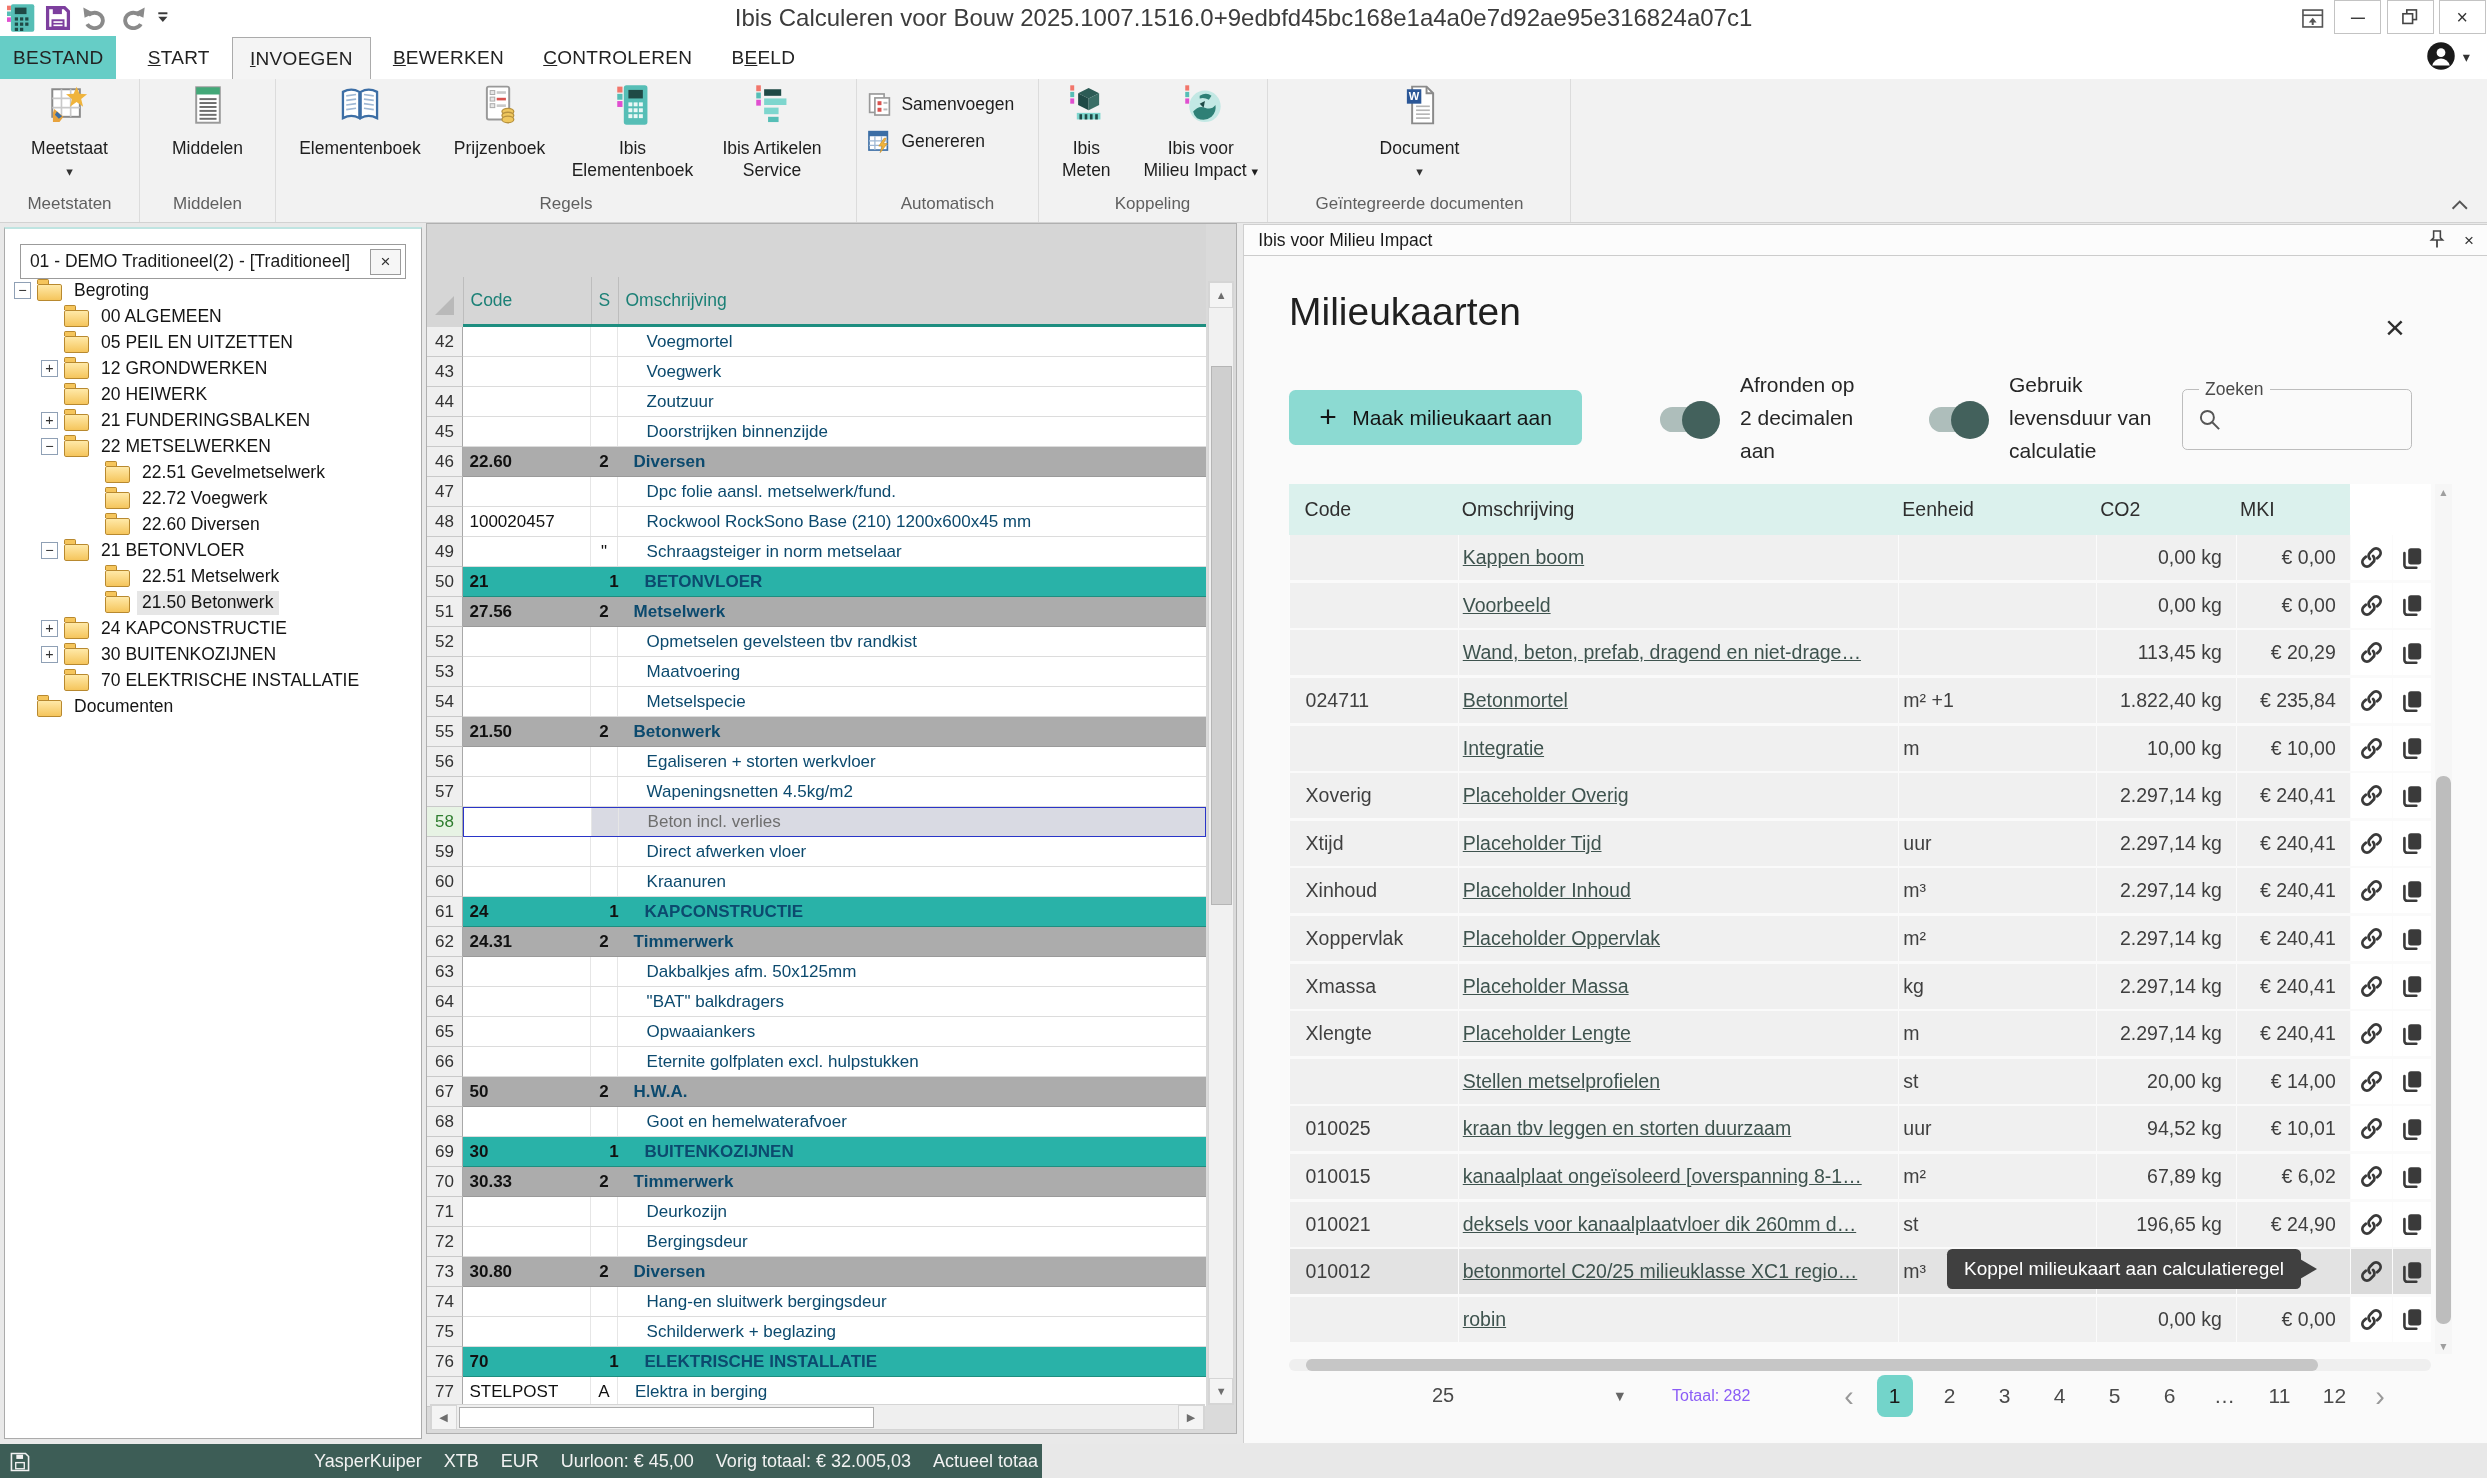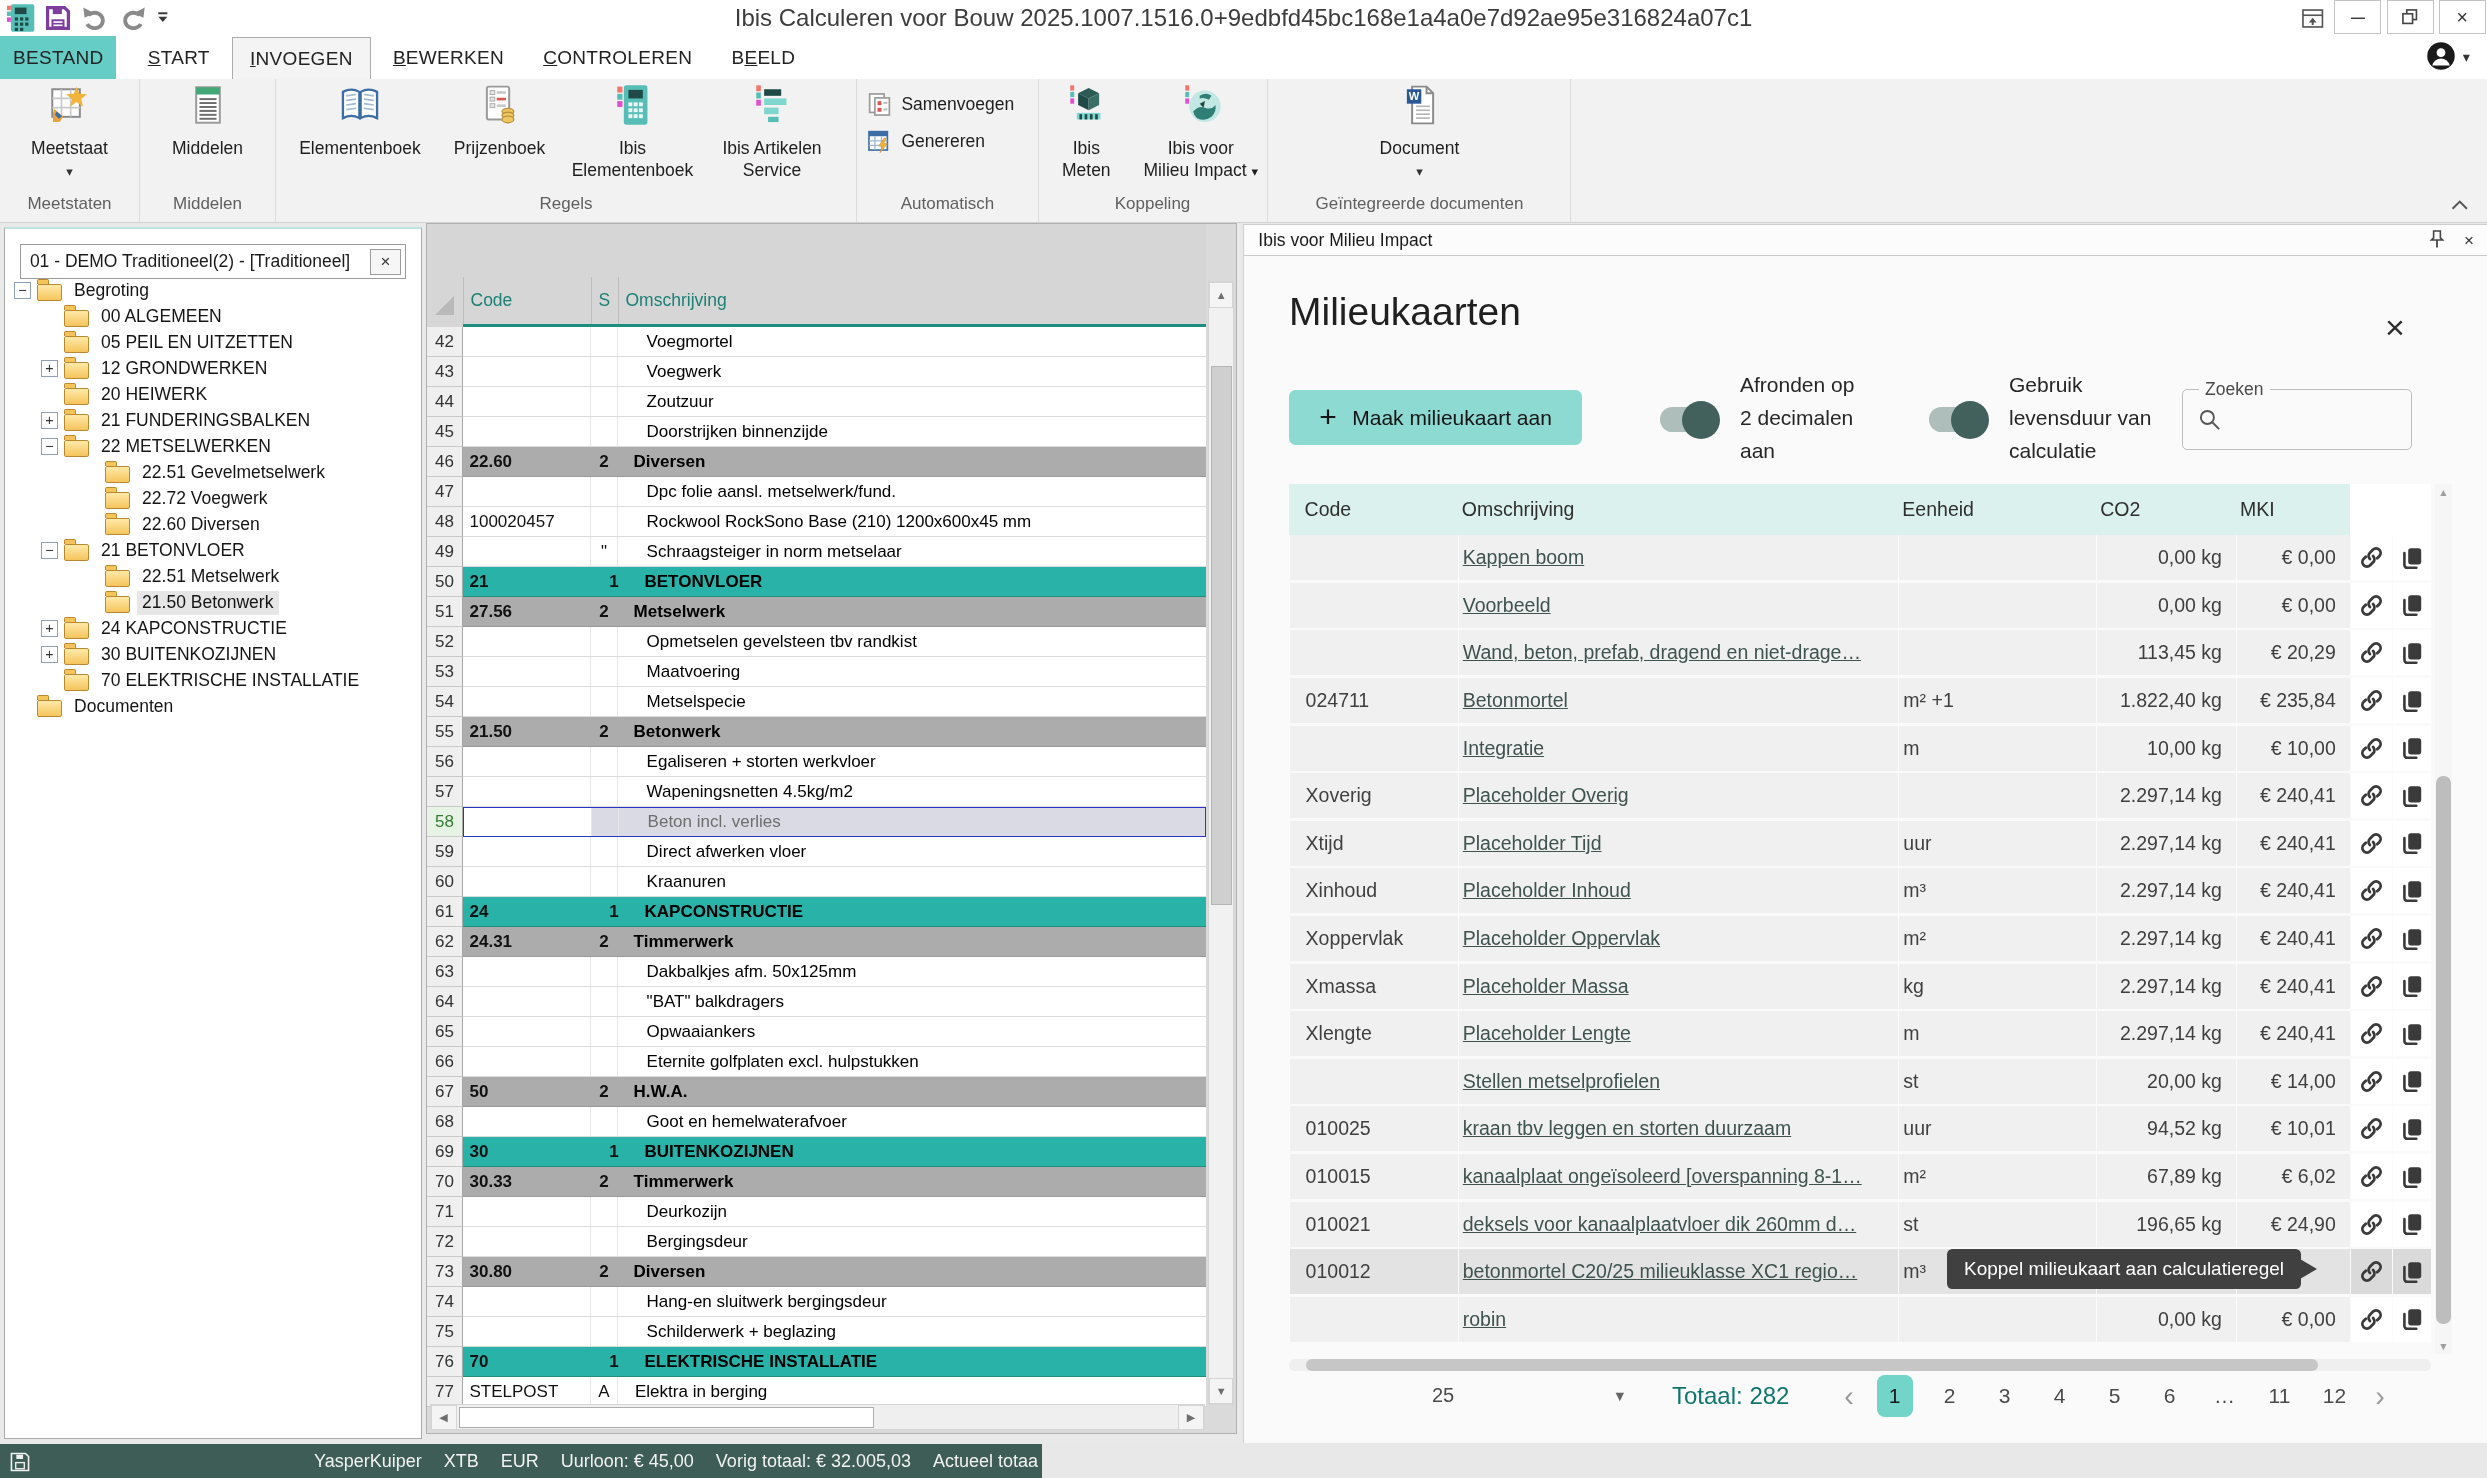--- a/index.html
+++ b/index.html
@@ -71,21 +71,21 @@
   .ghead-cell { font-size:17.5px; color:#1B8076; display:flex; align-items:center; padding-left:6.5px; border-left:0.6px solid #BDBDBD; }
   .gcorner { position:relative; border-left:none; }
   .gcorner .tri { position:absolute; left:7.8px; bottom:9px; width:0; height:0; border-left:19.5px solid transparent; border-bottom:19.5px solid #B9B9B9; }
   .gline { position:absolute; bottom:0; left:36px; right:0; height:2.6px; background:#1E8E80; }
   .grows { position:absolute; top:103px; left:0; right:30px; }
   .grow { display:flex; height:30px; }
   .rn { width:36px; flex:none; background:#EFEFEF; border-right:1.3px solid #A8A8A8; border-bottom:0.6px solid #C9C9C9; display:flex; align-items:center; justify-content:center; font-size:17px; color:#333; }
   .rcont { flex:1; display:grid; grid-template-columns:128px 27px 1fr; background:#FFF; border-bottom:0.6px solid #DCDCDC; }
   .c-code { padding-left:6.5px; font-size:17px; display:flex; align-items:center; border-right:0.6px solid #E6E6E6; color:#111; }
   .c-s { display:flex; align-items:center; justify-content:center; font-size:17px; border-right:0.6px solid #E6E6E6; color:#111; }
-  .c-om { display:flex; align-items:center; font-size:17px; color:#000000; white-space:nowrap; overflow:hidden; }
+  .c-om { display:flex; align-items:center; font-size:17px; color:#0c4a6e; white-space:nowrap; overflow:hidden; }
   .grow.item .c-om { padding-left:28.6px; }
   .grow.st .c-om { padding-left:17px; }
   .grow.l1 .rcont { background:#29B2A8; border-bottom:0.6px solid #1E8E80; font-weight:bold;gap:10px; }
   .grow.l1 .c-om { padding-left:6.5px; }
   .grow.l2 .rcont { background:#ACACAC; border-bottom:0.6px solid #9A9A9A; font-weight:bold; }
   .grow.l2 .c-om { padding-left:15.6px; }
   .grow.l1 .c-code,.grow.l1 .c-s,.grow.l2 .c-code,.grow.l2 .c-s { border-right-color:transparent; }
   .grow.sel .rcont { background:#D9DAE3; border:1.9px solid #2A35C8; }
   .grow.sel .c-code { background:#FFF; }
   .grow.sel .c-om { padding-left:28.6px; color:#6E6E6E; }
@@ -147,21 +147,21 @@
   .pvscroll .thumb { position:absolute; left:1.3px; width:14.3px; top:292px; height:548px; background:#BDBDBD; border-radius:7.1px; }
   .phscroll { position:absolute; left:45px; top:1103px; width:1142px; height:11.7px; background:#EFEFEF; border-radius:5.8px; }
   .phscroll .thumb { position:absolute; left:17px; top:0; width:1012px; height:11.7px; background:#C6C6C6; border-radius:5.8px; }
 
   .ptooltip { position:absolute; left:703px; top:993px; width:354px; height:40px; background:#404040; border-radius:5.2px; color:#FFF; font-size:19px; display:flex; align-items:center; justify-content:center; white-space:nowrap; }
   .ptooltip::after { content:""; position:absolute; right:-15.6px; top:50%; transform:translateY(-50%); border-top:10.4px solid transparent; border-bottom:10.4px solid transparent; border-left:17px solid #404040; }
 
   .ppager { position:absolute; left:0; right:0; top:1117px; height:45px; }
   .psize { position:absolute; left:188px; top:0; width:195px; height:45px; display:flex; align-items:center; justify-content:space-between; font-size:20px; color:#4A4A4A; }
   .psize .caret { font-size:14.3px; color:#666; }
-  .ptotal { position:absolute; left:428px; top:0; height:45px; display:flex; align-items:center; font-size:24px; color:#0f766e; }
+  .ptotal { position:absolute; left:428px; top:0; height:45px; display:flex; align-items:center; font-size:16px; color:#8b5cf6; }
   .ppages { position:absolute; left:587px; top:0; height:45px; display:flex; align-items:center; }
   .pg { width:55px; text-align:center; font-size:21px; color:#4A4A4A; }
   .pg.arrow { width:36px; font-size:28.6px; color:#9A9A9A; line-height:26px; }
   .pg.dots { color:#4A4A4A; }
   .pgactive { display:inline-block; width:36px; height:42px; line-height:42px; background:#73D4CA; border-radius:7.8px; color:#1A1A1A; }
 
   
   .statusbar { position:absolute; bottom:0; left:0; width:100%; height:35px; background:#E8E8E8; }
   .sdark { position:absolute; left:0; top:0; width:1042px; height:35px; background:#3D5D56; display:flex; align-items:center; }
   .ssave { margin-left:9px; display:flex; }

